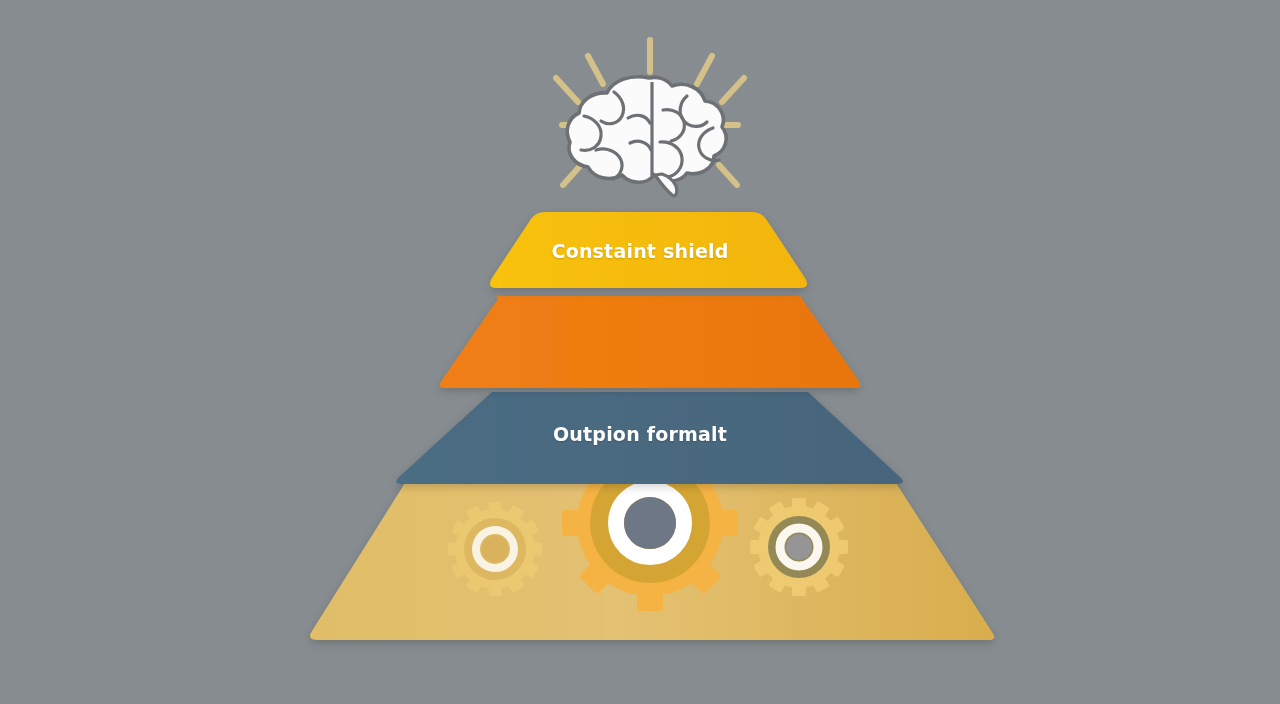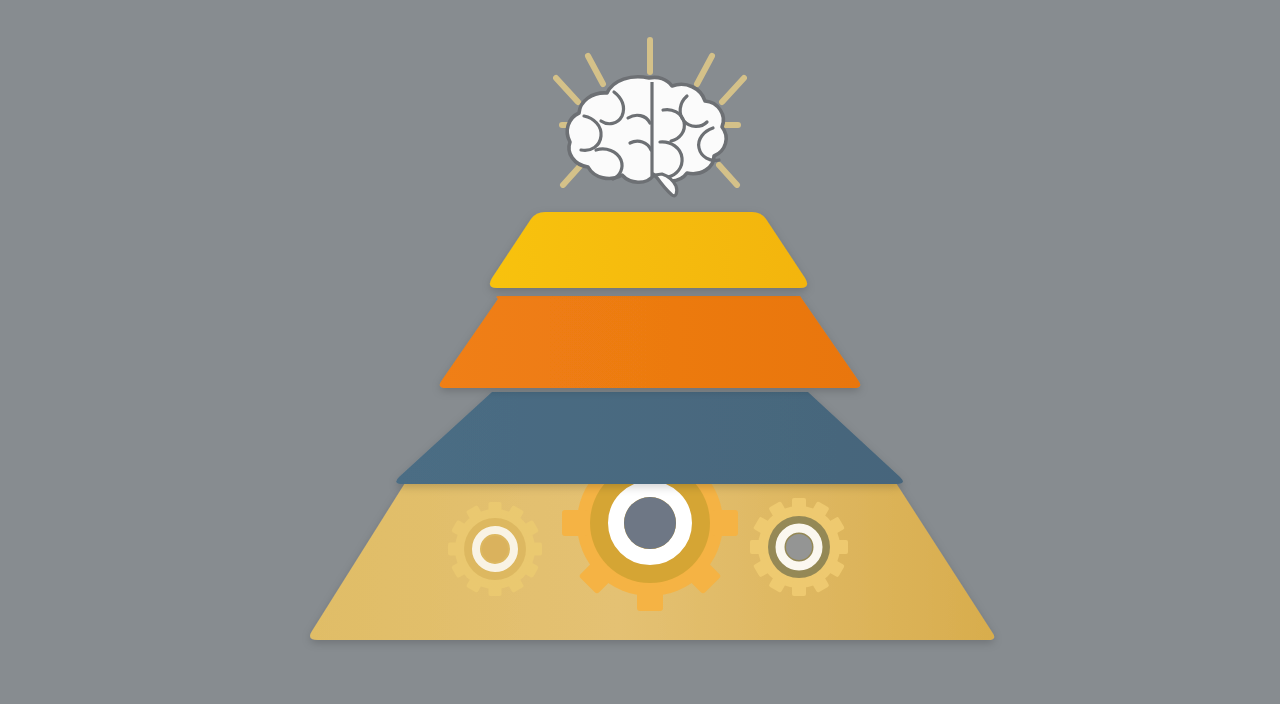--- a/index.html
+++ b/index.html
@@ -192,16 +192,18 @@
       <path d="M 687 96 C 679 103 678 114 684 121 C 690 128 701 128 707 122" fill="none" stroke="#6d7074" stroke-width="3.2" stroke-linecap="round"></path>
       <path d="M 713 128 C 704 131 697 139 699 148 C 701 157 710 162 719 160" fill="none" stroke="#6d7074" stroke-width="3.2" stroke-linecap="round"></path>
       <path d="M 663 110 C 672 108 682 113 684 122 C 686 131 680 139 671 141" fill="none" stroke="#6d7074" stroke-width="3.2" stroke-linecap="round"></path>
       <path d="M 660 142 C 671 141 681 148 682 158 C 683 167 677 175 668 177" fill="none" stroke="#6d7074" stroke-width="3.2" stroke-linecap="round"></path>
       <path d="M 628 118 C 636 113 646 115 650 123" fill="none" stroke="#6d7074" stroke-width="3.2" stroke-linecap="round"></path>
       <path d="M 630 143 C 638 139 648 142 651 150" fill="none" stroke="#6d7074" stroke-width="3.2" stroke-linecap="round"></path>
       <path d="M 655 175 C 660 182 666 190 672 195 C 676 198 678 192 676 186 C 673 180 668 176 662 174 Z" fill="#fbfbfb" stroke="#6d7074" stroke-width="3.2" stroke-linejoin="round"></path>
     </g>
   </svg>
 
-
-
+  <div class="layer-label" id="label-constraint">Constaint shield</div>
+
+
+  <div class="layer-label" id="label-output">Outpion formalt</div>
 
 </div>
 
 </body></html>

